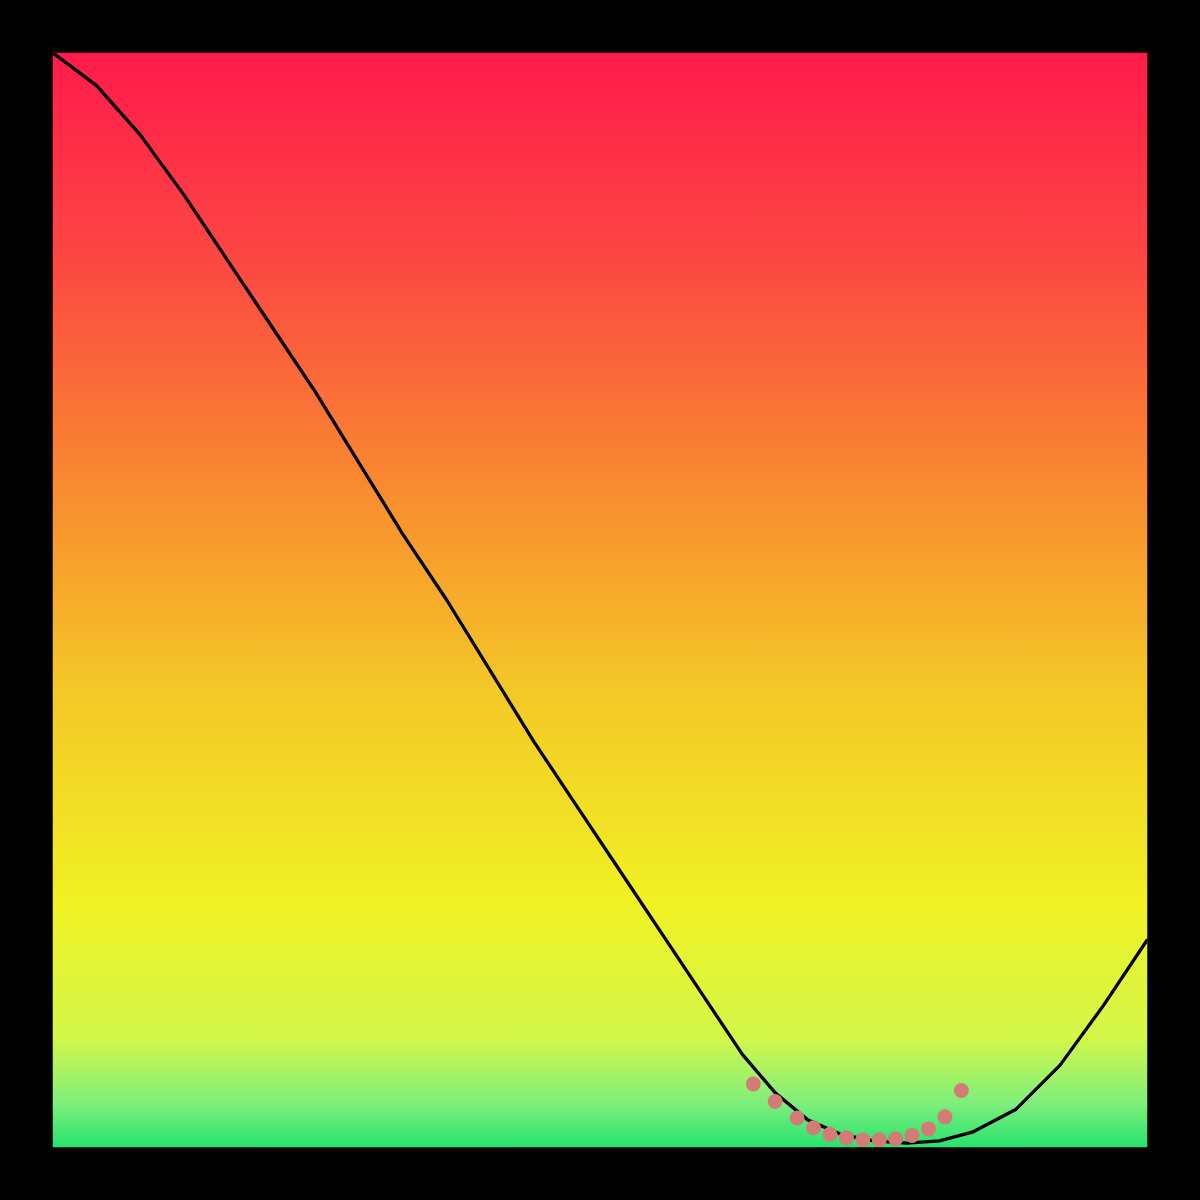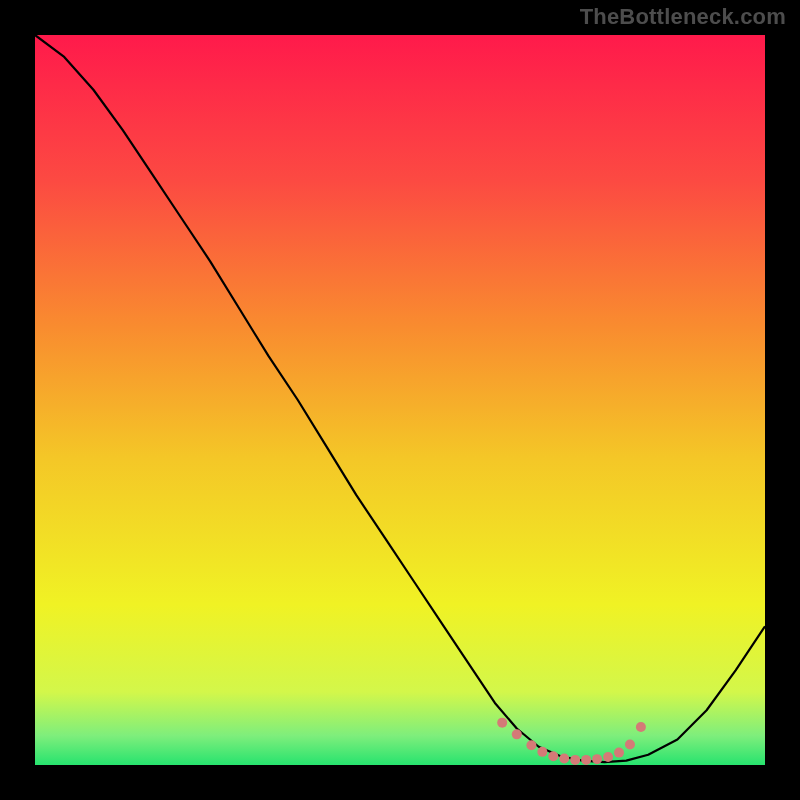--- a/index.html
+++ b/index.html
@@ -32,21 +32,20 @@
     top: 35px;
     width: 730px;
     height: 730px;
   }
   svg { display: block; }
 </style>
 </head>
 <body>
 
 <div class="frame">
-  <div class="watermark">TheBottleneck.com</div>
 
   <div class="plot-wrap">
     <svg id="chart-svg" width="730" height="730" viewBox="0 0 730 730">
       <defs>
         <linearGradient id="bg-grad" x1="0" y1="0" x2="0" y2="1">
             <stop offset="0.0%" stop-color="#ff1a4b"></stop>
             <stop offset="20.0%" stop-color="#fc4a42"></stop>
             <stop offset="40.0%" stop-color="#f98c2f"></stop>
             <stop offset="58.0%" stop-color="#f4c727"></stop>
             <stop offset="78.0%" stop-color="#f0f224"></stop>

